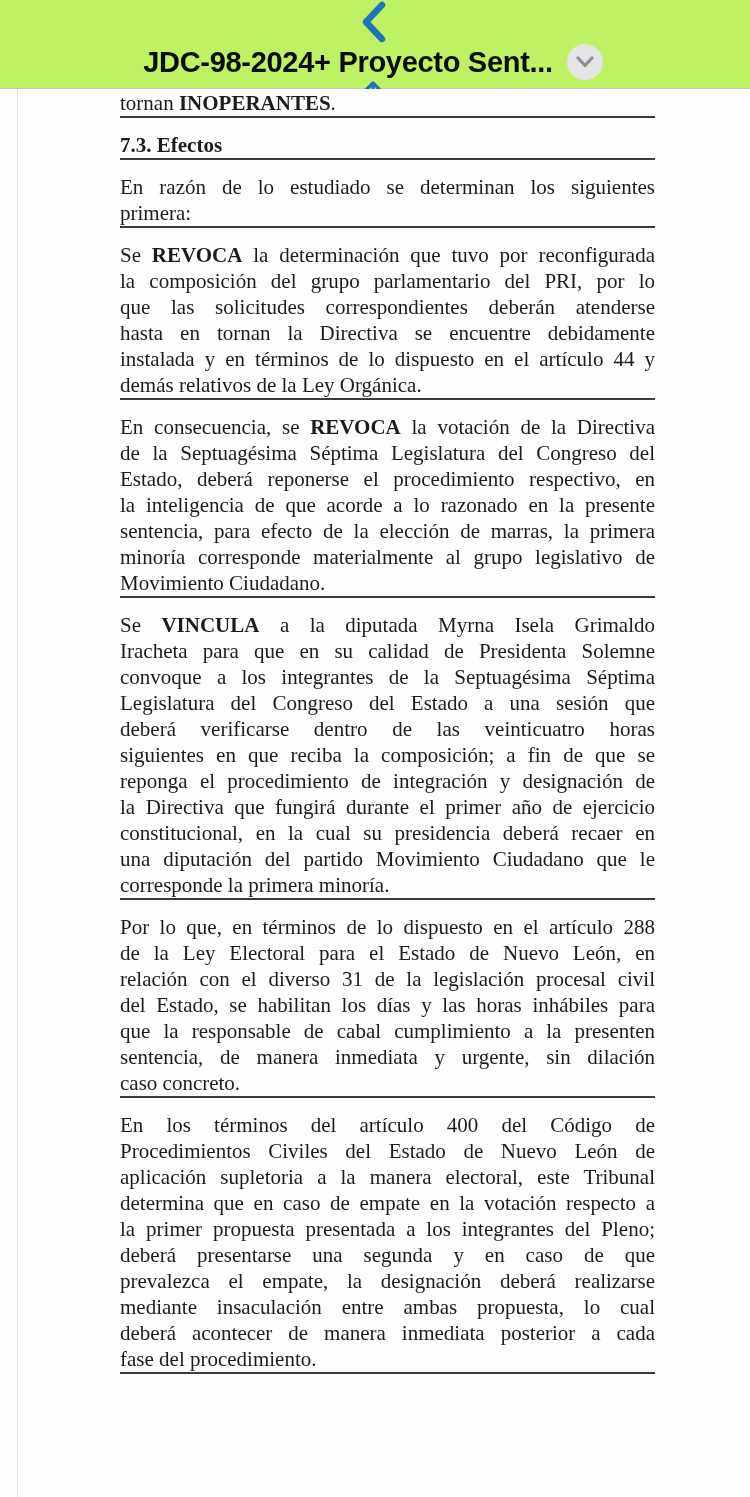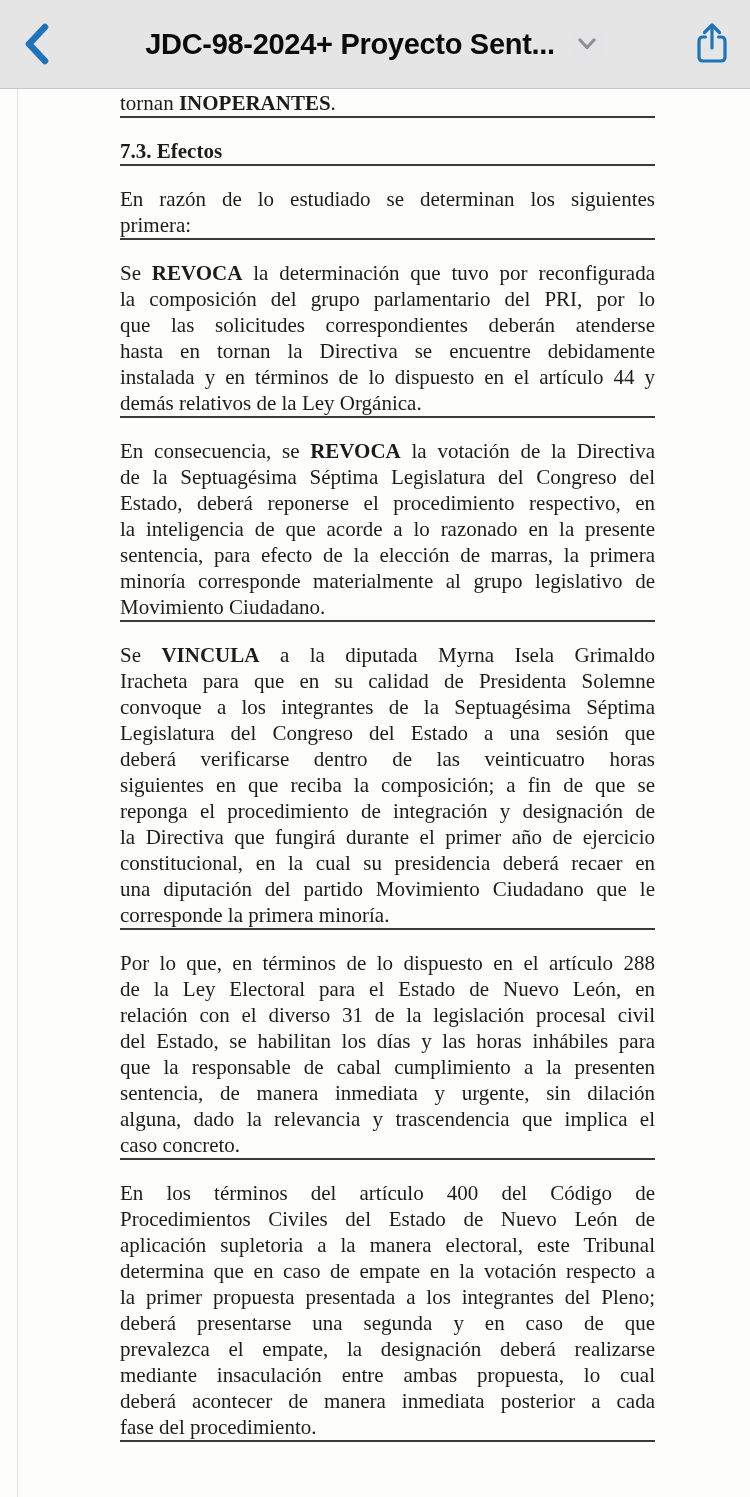--- a/index.html
+++ b/index.html
@@ -9,25 +9,26 @@
     height: 1497px;
     background: #fdfdfc;
     overflow: hidden;
     font-family: "Liberation Serif", "DejaVu Serif", serif;
   }
 
   
   .navbar {
     box-sizing: border-box;
     height: 89px;
-    background: #e5e5e5;
+    background: #bef264;
     border-bottom: 1px solid #c7c6c4;
     display: flex;
     align-items: center;
     padding: 0 14px 0 10px;
+    flex-direction: column;
   }
   .nav-btn {
     background: none;
     border: none;
     padding: 0;
     margin: 0;
     display: flex;
     align-items: center;
     justify-content: center;
     cursor: pointer;
@@ -76,21 +77,21 @@
     top: 0;
     bottom: 0;
     width: 1px;
     background: #e3e2e0;
   }
   .text-block {
     margin-left: 120px;
     width: 535px;
     padding-top: 1px;
   }
-  .paragraph { margin-bottom: 20px; }
+  .paragraph { margin-bottom: 14px; }
   .line {
     font-size: 21px;
     line-height: 26px;
     color: #1c1c1c;
     text-align: justify;
     text-align-last: justify;
   }
   .line.flush { text-align-last: left; }
   .line.underlined { border-bottom: 2px solid #3a3a3a; }
   .bold { font-weight: bold; }
@@ -168,21 +169,20 @@
           <div class="line"><span>una diputación del partido Movimiento Ciudadano que le</span></div>
           <div class="line underlined flush"><span>corresponde la primera minoría.</span></div>
         </div>
         <div class="paragraph">
           <div class="line"><span>Por lo que, en términos de lo dispuesto en el artículo 288</span></div>
           <div class="line"><span>de la Ley Electoral para el Estado de Nuevo León, en</span></div>
           <div class="line"><span>relación con el diverso 31 de la legislación procesal civil</span></div>
           <div class="line"><span>del Estado, se habilitan los días y las horas inhábiles para</span></div>
           <div class="line"><span>que la responsable de cabal cumplimiento a la presenten</span></div>
           <div class="line"><span>sentencia, de manera inmediata y urgente, sin dilación</span></div>
-          <div class="line"><span>alguna, dado la relevancia y trascendencia que implica el</span></div>
           <div class="line underlined flush"><span>caso concreto.</span></div>
         </div>
         <div class="paragraph">
           <div class="line"><span>En los términos del artículo 400 del Código de</span></div>
           <div class="line"><span>Procedimientos Civiles del Estado de Nuevo León de</span></div>
           <div class="line"><span>aplicación supletoria a la manera electoral, este Tribunal</span></div>
           <div class="line"><span>determina que en caso de empate en la votación respecto a</span></div>
           <div class="line"><span>la primer propuesta presentada a los integrantes del Pleno;</span></div>
           <div class="line"><span>deberá presentarse una segunda y en caso de que</span></div>
           <div class="line"><span>prevalezca el empate, la designación deberá realizarse</span></div>

